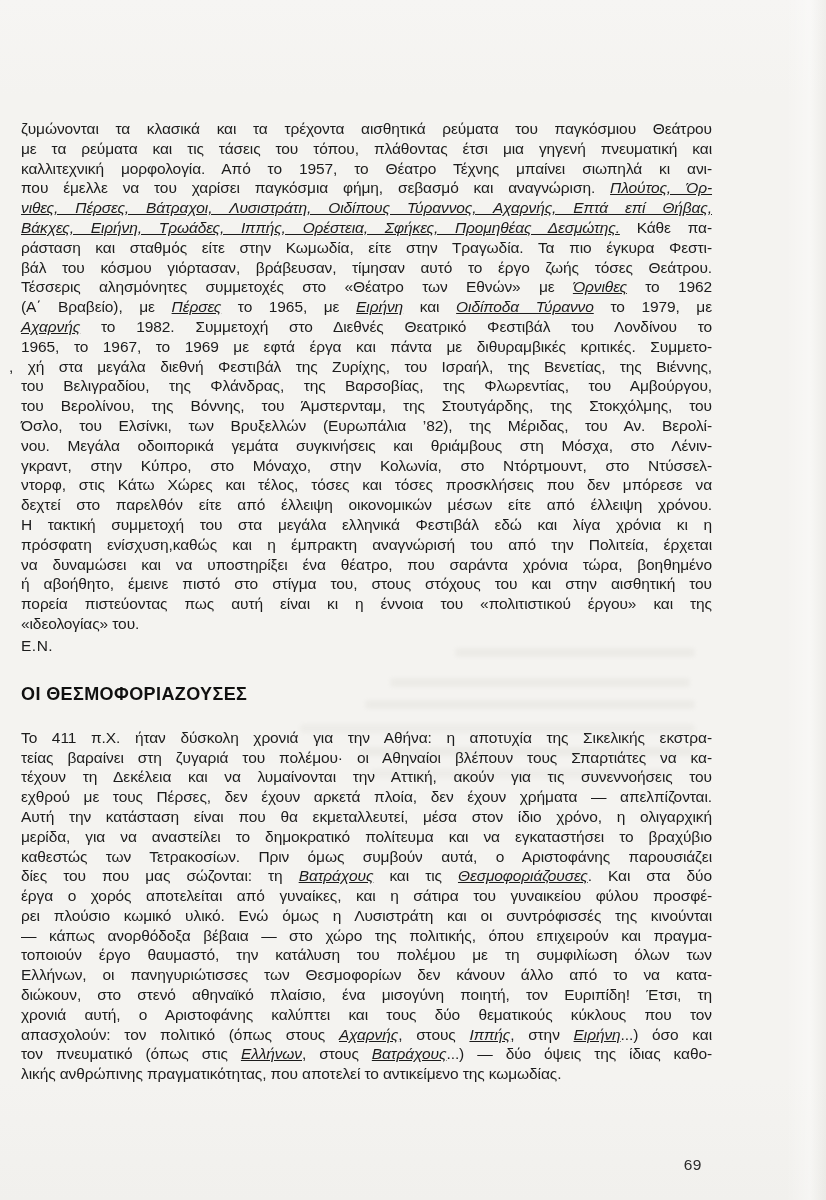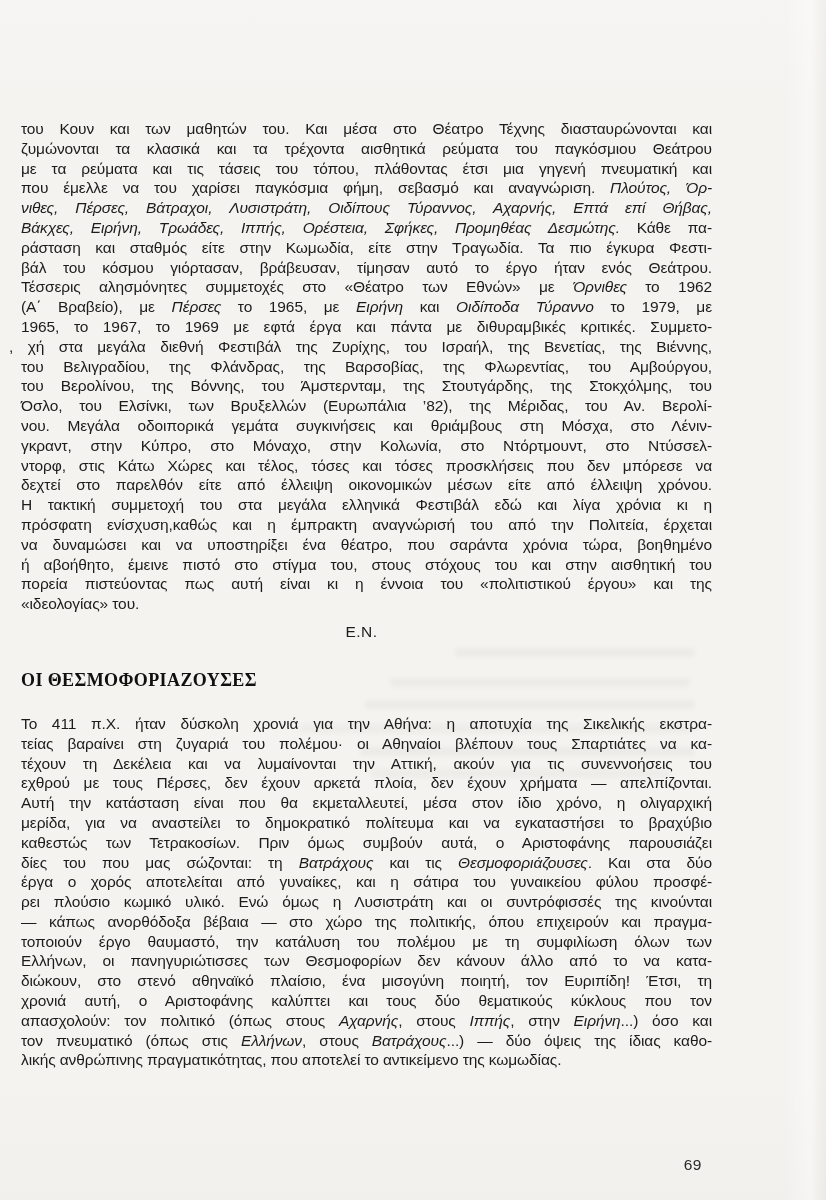--- a/index.html
+++ b/index.html
@@ -33,37 +33,36 @@
     letter-spacing: -0.1px;
     text-align: justify;
     text-align-last: justify;
     white-space: nowrap;
     overflow: visible;
   }
   
   .tline { display: block; }
   .tline.last { text-align-last: left; }
   .tline.out { text-indent: -12px; }
-  .it { font-style: italic; }
+  .it { font-style: italic; text-decoration: underline; }
   .signature {
-    margin-top: 8px;
+    margin-top: 2px;
     padding-right: 10px;
     font-size: 15.5px;
     line-height: 20px;
-    text-align: center;
+    text-align: left;
     letter-spacing: 0.5px;
   }
   .section-heading {
     margin-top: 27px;
     font-size: 18px;
     line-height: 22px;
     font-weight: 700;
     letter-spacing: 0.4px;
     color: #101010;
-    font-family: Liberation Serif, serif;
   }
   .para2 { margin-top: 23px; }
   .page-number {
     position: absolute;
     top: 1156px;
     right: 124px;
     font-size: 15.5px;
     color: #2a2a2a;
     letter-spacing: 0.5px;
     text-align: right;
@@ -95,30 +94,31 @@
     <div class="ghost g2"></div>
     <div class="ghost g3"></div>
     <div class="ghost g4"></div>
     <div class="ghost g5"></div>
     <div class="ghost g6"></div>
   </div>
 
   <div class="text-col">
 
     <div class="para1">
-        <div class="tline"><span>του Κουν και των μαθητών του. Και μέσα στο Θέατρο Τέχνης διασταυρώνονται και</span></div>
         <div class="tline"><span>ζυμώνονται τα κλασικά και τα τρέχοντα αισθητικά ρεύματα του παγκόσμιου Θεάτρου</span></div>
         <div class="tline"><span>με τα ρεύματα και τις τάσεις του τόπου, πλάθοντας έτσι μια γηγενή πνευματική και</span></div>
+        <div class="tline"><span>καλλιτεχνική μορφολογία. Από το 1957, το Θέατρο Τέχνης μπαίνει σιωπηλά κι ανι-</span></div>
         <div class="tline"><span>που έμελλε να του χαρίσει παγκόσμια φήμη, σεβασμό και αναγνώριση. </span><span class="it">Πλούτος, Όρ-</span></div>
         <div class="tline"><span class="it">νιθες, Πέρσες, Βάτραχοι, Λυσιστράτη, Οιδίπους Τύραννος, Αχαρνής, Επτά επί Θήβας,</span></div>
         <div class="tline"><span class="it">Βάκχες, Ειρήνη, Τρωάδες, Ιππής, Ορέστεια, Σφήκες, Προμηθέας Δεσμώτης.</span><span> Κάθε πα-</span></div>
         <div class="tline"><span>ράσταση και σταθμός είτε στην Κωμωδία, είτε στην Τραγωδία. Τα πιο έγκυρα Φεστι-</span></div>
-        <div class="tline"><span>βάλ του κόσμου γιόρτασαν, βράβευσαν, τίμησαν αυτό το έργο ήταν ενός Θεάτρου.</span></div>
+        <div class="tline"><span>βάλ του κόσμου γιόρτασαν, βράβευσαν, τίμησαν αυτό το έργο ζωής τόσες Θεάτρου.</span></div>
         <div class="tline"><span>Τέσσερις αλησμόνητες συμμετοχές στο «Θέατρο των Εθνών» με </span><span class="it">Όρνιθες</span><span> το 1962</span></div>
         <div class="tline"><span>(Α΄ Βραβείο), με </span><span class="it">Πέρσες</span><span> το 1965, με </span><span class="it">Ειρήνη</span><span> και </span><span class="it">Οιδίποδα Τύραννο</span><span> το 1979, με</span></div>
+        <div class="tline"><span class="it">Αχαρνής</span><span> το 1982. Συμμετοχή στο Διεθνές Θεατρικό Φεστιβάλ του Λονδίνου το</span></div>
         <div class="tline"><span>1965, το 1967, το 1969 με εφτά έργα και πάντα με διθυραμβικές κριτικές. Συμμετο-</span></div>
         <div class="tline out"><span>, χή στα μεγάλα διεθνή Φεστιβάλ της Ζυρίχης, του Ισραήλ, της Βενετίας, της Βιέννης,</span></div>
         <div class="tline"><span>του Βελιγραδίου, της Φλάνδρας, της Βαρσοβίας, της Φλωρεντίας, του Αμβούργου,</span></div>
         <div class="tline"><span>του Βερολίνου, της Βόννης, του Άμστερνταμ, της Στουτγάρδης, της Στοκχόλμης, του</span></div>
         <div class="tline"><span>Όσλο, του Ελσίνκι, των Βρυξελλών (Ευρωπάλια ’82), της Μέριδας, του Αν. Βερολί-</span></div>
         <div class="tline"><span>νου. Μεγάλα οδοιπορικά γεμάτα συγκινήσεις και θριάμβους στη Μόσχα, στο Λένιν-</span></div>
         <div class="tline"><span>γκραντ, στην Κύπρο, στο Μόναχο, στην Κολωνία, στο Ντόρτμουντ, στο Ντύσσελ-</span></div>
         <div class="tline"><span>ντορφ, στις Κάτω Χώρες και τέλος, τόσες και τόσες προσκλήσεις που δεν μπόρεσε να</span></div>
         <div class="tline"><span>δεχτεί στο παρελθόν είτε από έλλειψη οικονομικών μέσων είτε από έλλειψη χρόνου.</span></div>
         <div class="tline"><span>Η τακτική συμμετοχή του στα μεγάλα ελληνικά Φεστιβάλ εδώ και λίγα χρόνια κι η</span></div>

